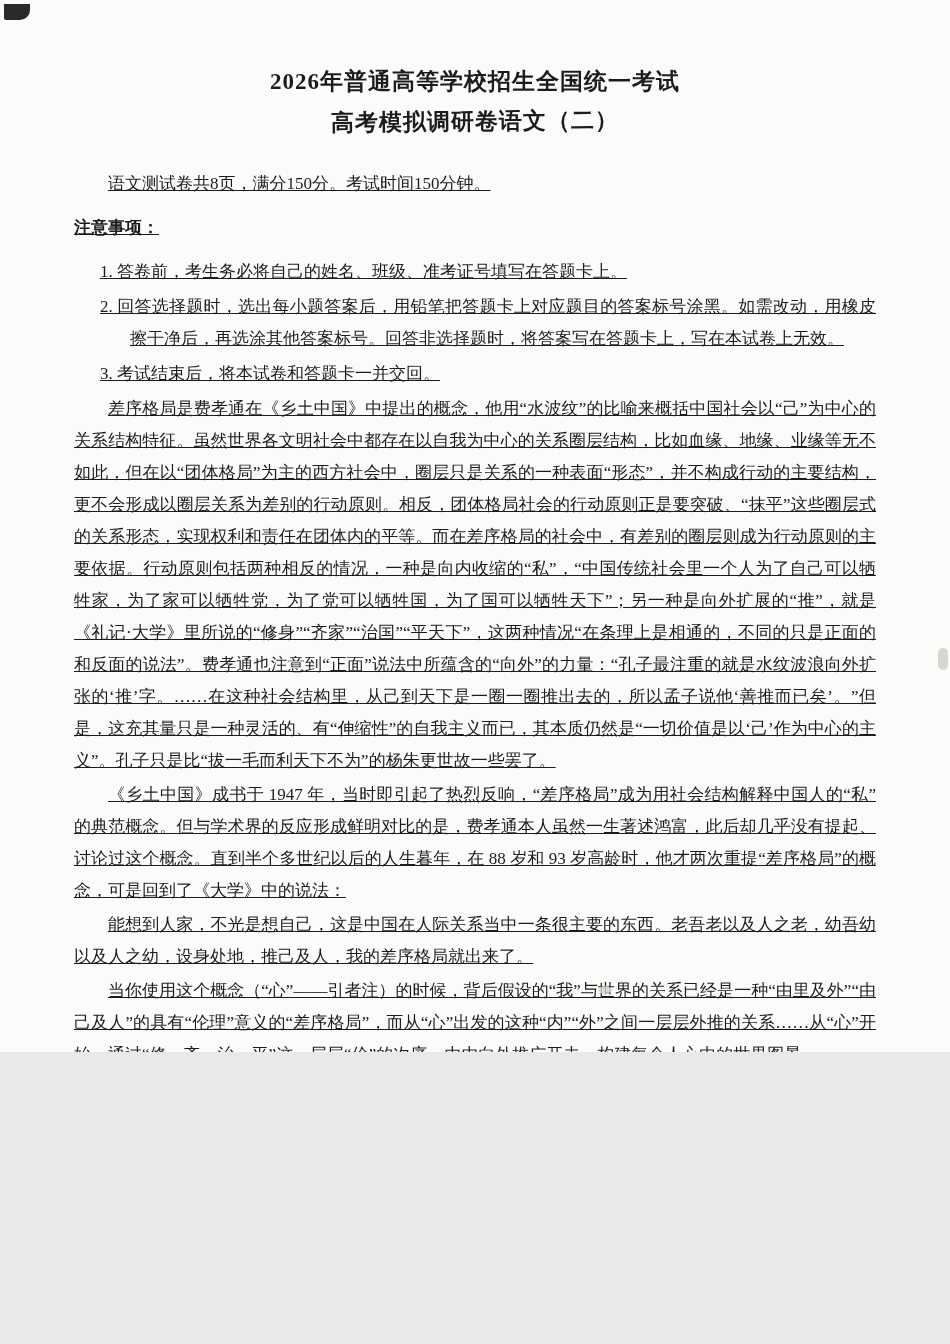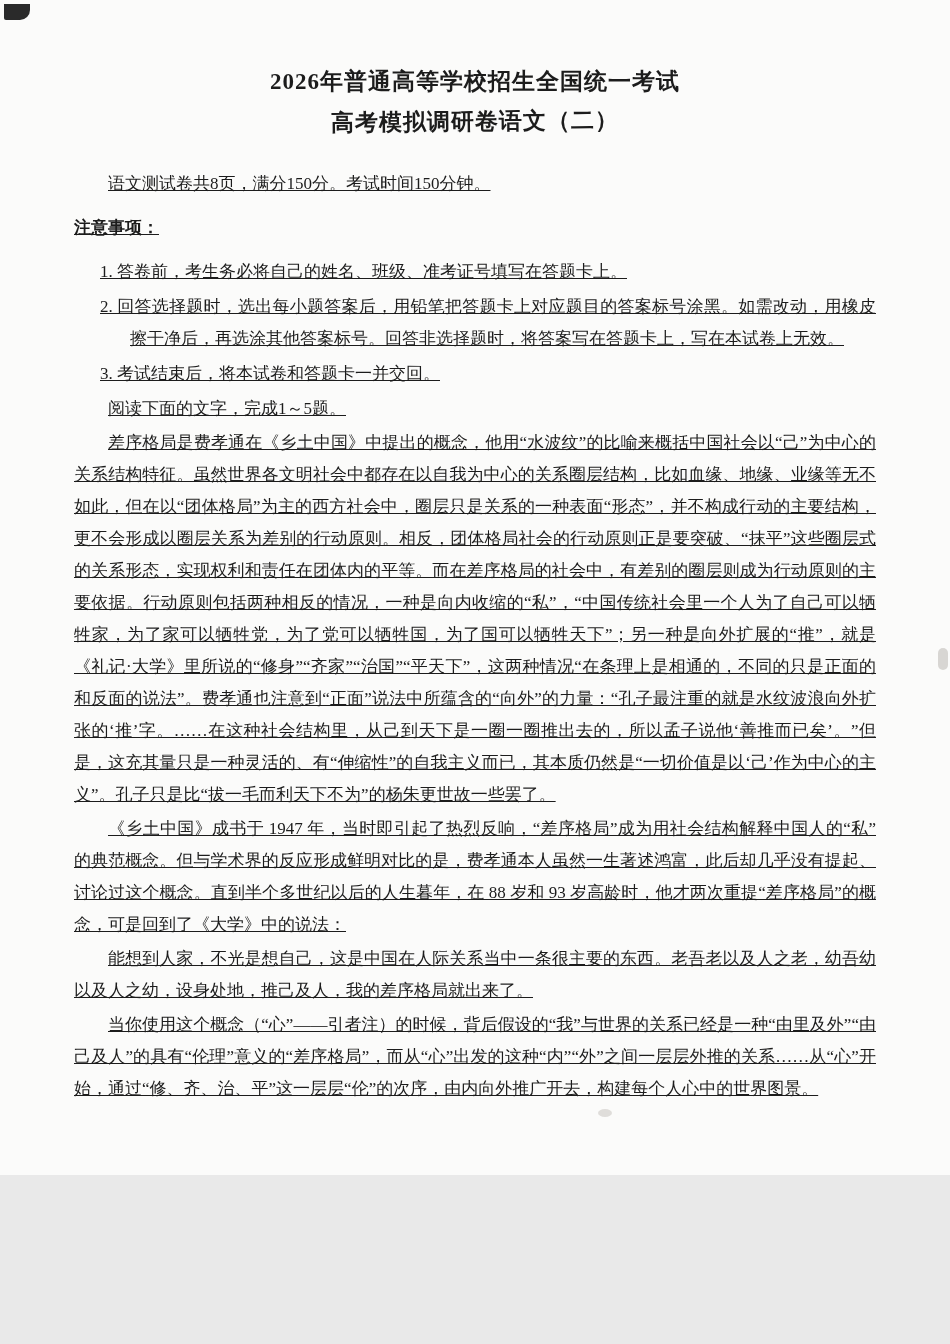--- a/index.html
+++ b/index.html
@@ -4,21 +4,21 @@
 <style>
   html, body {
     margin: 0;
     padding: 0;
     background: #e9e9e9;
     font-family: "Liberation Serif", "DejaVu Serif", serif;
   }
   .page {
     position: relative;
     width: 950px;
-    height: 1175px;
+    height: 1052px;
     margin: 0 auto;
     background: #fbfbfa;
     color: #1c1c1c;
     box-sizing: border-box;
     padding: 62px 74px 30px 74px;
     overflow: hidden;
   }
   
   .corner-mark {
     position: absolute;
@@ -123,21 +123,20 @@
   <div class="body-text intro indent">语文测试卷共8页，满分150分。考试时间150分钟。</div>
 
   <div class="body-text notice-heading">注意事项：</div>
 
   <div class="body-text notice-item">1. 答卷前，考生务必将自己的姓名、班级、准考证号填写在答题卡上。</div>
   <div class="body-text notice-item">2. 回答选择题时，选出每小题答案后，用铅笔把答题卡上对应题目的答案标号涂黑。如需改动，用橡皮擦干净后，再选涂其他答案标号。回答非选择题时，将答案写在答题卡上，写在本试卷上无效。</div>
   <div class="body-text notice-item">3. 考试结束后，将本试卷和答题卡一并交回。</div>
 
 
 
-  <div class="body-text instruction">阅读下面的文字，完成1～5题。</div>
 
 
   <p class="body-text para">差序格局是费孝通在《乡土中国》中提出的概念，他用“水波纹”的比喻来概括中国社会以“己”为中心的关系结构特征。虽然世界各文明社会中都存在以自我为中心的关系圈层结构，比如血缘、地缘、业缘等无不如此，但在以“团体格局”为主的西方社会中，圈层只是关系的一种表面“形态”，并不构成行动的主要结构，更不会形成以圈层关系为差别的行动原则。相反，团体格局社会的行动原则正是要突破、“抹平”这些圈层式的关系形态，实现权利和责任在团体内的平等。而在差序格局的社会中，有差别的圈层则成为行动原则的主要依据。行动原则包括两种相反的情况，一种是向内收缩的“私”，“中国传统社会里一个人为了自己可以牺牲家，为了家可以牺牲党，为了党可以牺牲国，为了国可以牺牲天下”；另一种是向外扩展的“推”，就是《礼记·大学》里所说的“修身”“齐家”“治国”“平天下”，这两种情况“在条理上是相通的，不同的只是正面的和反面的说法”。费孝通也注意到“正面”说法中所蕴含的“向外”的力量：“孔子最注重的就是水纹波浪向外扩张的‘推’字。……在这种社会结构里，从己到天下是一圈一圈推出去的，所以孟子说他‘善推而已矣’。”但是，这充其量只是一种灵活的、有“伸缩性”的自我主义而已，其本质仍然是“一切价值是以‘己’作为中心的主义”。孔子只是比“拔一毛而利天下不为”的杨朱更世故一些罢了。</p>
   <p class="body-text para">《乡土中国》成书于 1947 年，当时即引起了热烈反响，“差序格局”成为用社会结构解释中国人的“私”的典范概念。但与学术界的反应形成鲜明对比的是，费孝通本人虽然一生著述鸿富，此后却几乎没有提起、讨论过这个概念。直到半个多世纪以后的人生暮年，在 88 岁和 93 岁高龄时，他才两次重提“差序格局”的概念，可是回到了《大学》中的说法：</p>
   <p class="body-text para">能想到人家，不光是想自己，这是中国在人际关系当中一条很主要的东西。老吾老以及人之老，幼吾幼以及人之幼，设身处地，推己及人，我的差序格局就出来了。</p>
   <p class="body-text para">当你使用这个概念（“心”——引者注）的时候，背后假设的“我”与世界的关系已经是一种“由里及外”“由己及人”的具有“伦理”意义的“差序格局”，而从“心”出发的这种“内”“外”之间一层层外推的关系……从“心”开始，通过“修、齐、治、平”这一层层“伦”的次序，由内向外推广开去，构建每个人心中的世界图景。</p>
 
 </div>
 
 </body></html>

